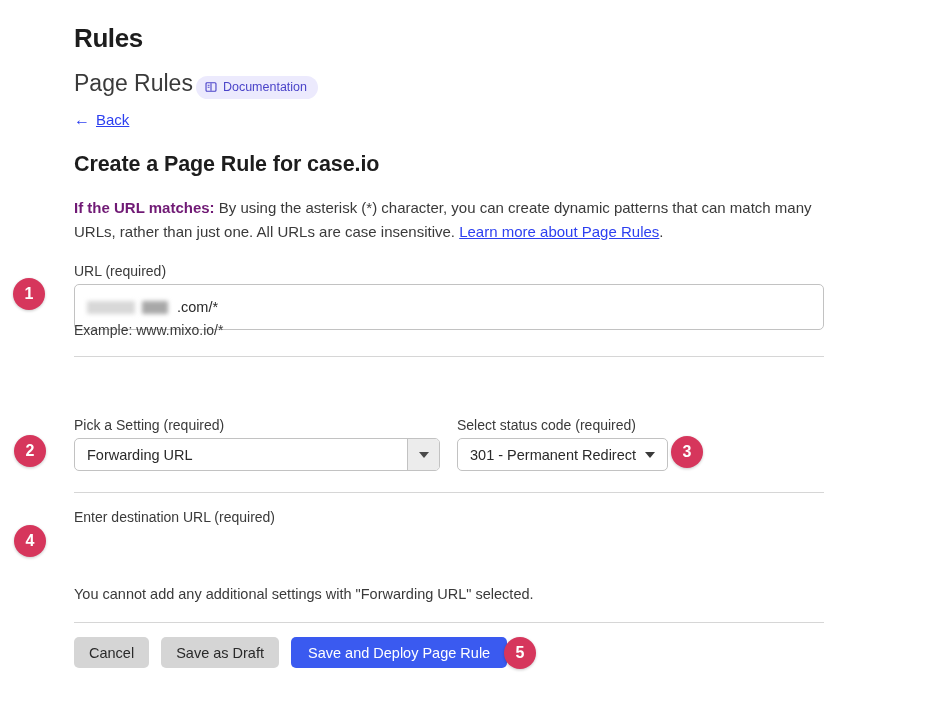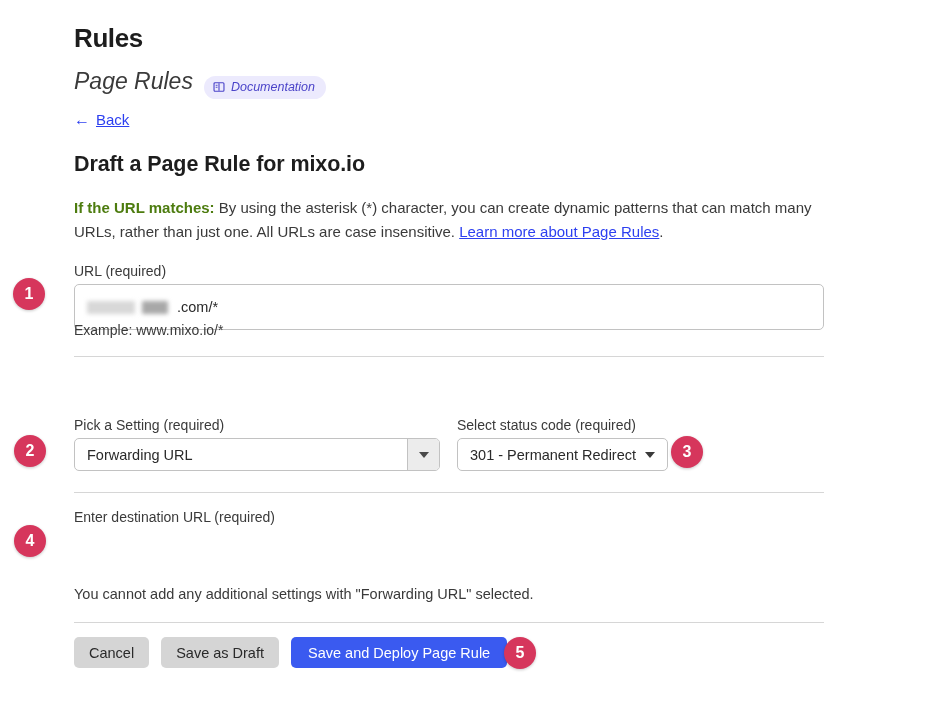--- a/index.html
+++ b/index.html
@@ -15,21 +15,21 @@
   .page { position: relative; width: 948px; height: 721px; background:#fff; }
 
   
   .hdr-title {
     position: absolute; left: 74px; top: 18px;
     font-size: 26px; font-weight: 700; letter-spacing: -0.4px;
     color: #1d1d1d; line-height: 40px;
   }
   .hdr-sub-row {
     position: absolute; left: 74px; top: 66px;
-    display: flex; gap: 11px; font-style: italic;
+    display: flex; align-items: center; gap: 3px;
   }
   .hdr-sub {
     font-size: 23px; font-weight: 400; color: #3a3a3a; line-height: 30px;
   }
   .doc-badge {
     display: inline-flex; align-items: center; gap: 6px;
     background: #eceafd; color: #4b44c9;
     border-radius: 999px; padding: 4px 11px 5px 9px;
     font-size: 12.5px; line-height: 14px; font-weight: 400;
     margin-top: 10px;
@@ -50,21 +50,21 @@
     position: absolute; left: 74px; top: 150px;
     font-size: 21.5px; font-weight: 700; color: #1d1d1d; line-height: 28px;
     letter-spacing: -0.1px;
   }
 
   
   .intro {
     position: absolute; left: 74px; top: 196px; width: 740px;
     font-size: 15px; line-height: 24px; color: #3a3a3a;
   }
-  .intro b { font-weight: 700; color: #4d7c0f; }
+  .intro b { font-weight: 700; color: #701a75; }
   .intro a { color:#2c3ff0; text-decoration: underline; }
 
   
   .lbl {
     font-size: 14px; line-height: 18px; color: #3a3a3a;
   }
   .url-label { position: absolute; left: 74px; top: 262px; }
 
   .input-box {
     position: absolute; left: 74px; top: 284px;
@@ -218,21 +218,21 @@
       </span>
       <span>Documentation</span>
     </span>
   </div>
 
   <div class="back-row">
     <span class="back-arrow">←</span>
     <span class="back-link">Back</span>
   </div>
 
-  <div class="form-title">Draft a Page Rule for mixo.io</div>
+  <div class="form-title">Create a Page Rule for case.io</div>
 
   <div class="intro">
     <b>If the URL matches:</b><span> By using the asterisk (*) character, you can create dynamic patterns that can match many URLs, rather than just one. All URLs are case insensitive. </span><a href="#">Learn more about Page Rules</a><span>.</span>
   </div>
 
   <div class="lbl url-label">URL (required)</div>
   <div class="input-box">
     <span class="blur blur-a"></span>
     <span class="blur blur-b"></span>
     <span class="val-txt">.com/*</span>

